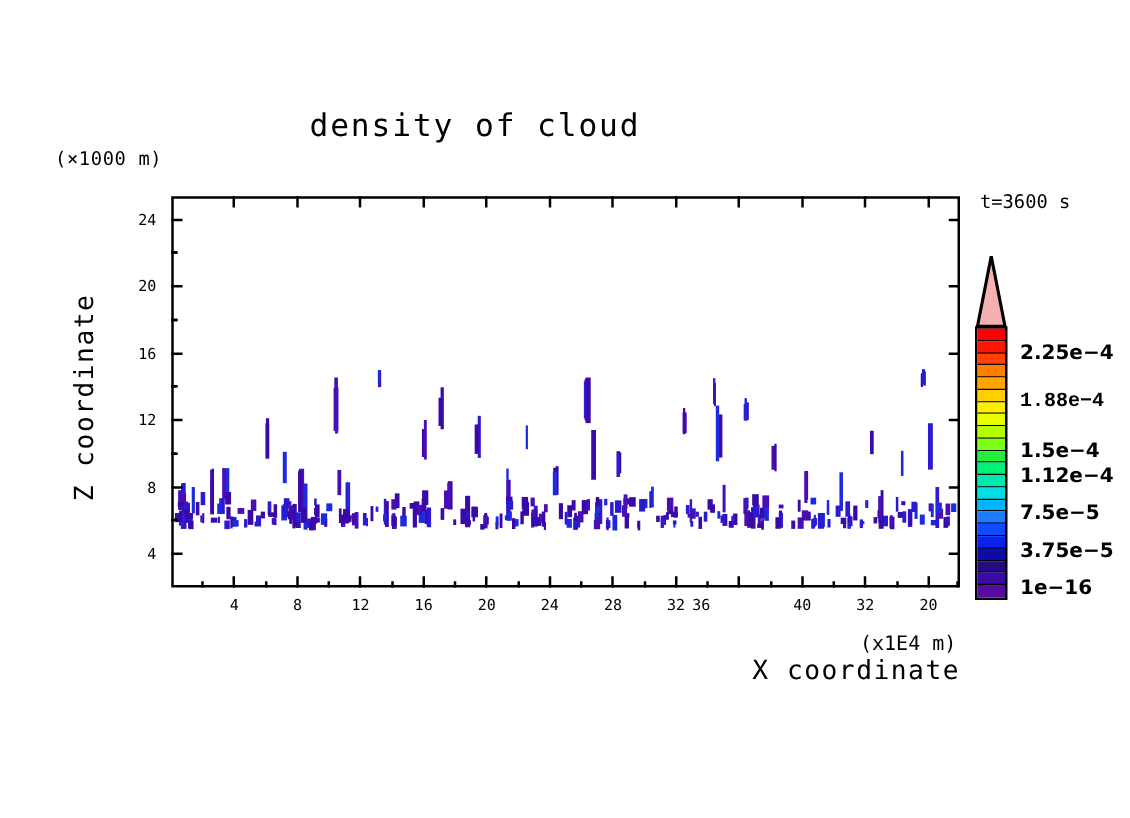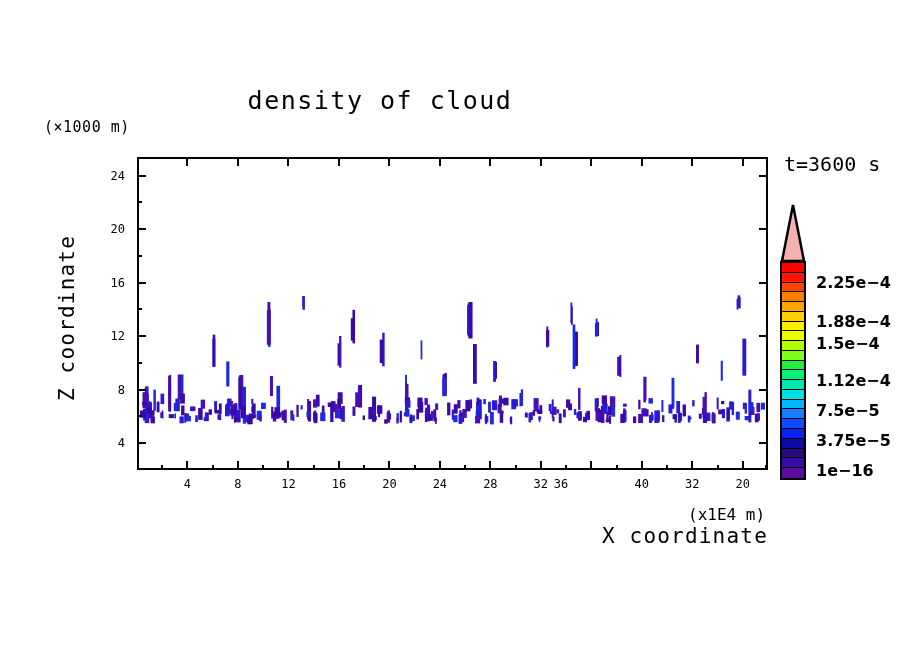--- a/index.html
+++ b/index.html
@@ -108,21 +108,21 @@
     top: 505px;
     font-size: 16px;
     color: #000000;
     white-space: pre;
   }
   
   #time-annotation {
     position: absolute;
     left: 784px;
     top: 152px;
-    font-size: 20px;
+    font-size: 15px;
     color: #000000;
     white-space: pre;
   }
   
   #colorbar {
     position: absolute;
     left: 780px;
     top: 203px;
     width: 26px;
     height: 277px;
@@ -644,19 +644,19 @@
         <div class="cb-band" style="background: rgb(10, 34, 240); height: 4.54545%;"></div>
         <div class="cb-band" style="background: rgb(13, 11, 168); height: 4.54545%;"></div>
         <div class="cb-band" style="background: rgb(37, 10, 128); height: 4.54545%;"></div>
         <div class="cb-band" style="background: rgb(58, 10, 168); height: 4.54545%;"></div>
         <div class="cb-band" style="background: rgb(90, 10, 158); height: 4.54545%;"></div>
       </div>
   </div>
   <div id="colorbar-labels"></div>
 
 <div class="cb-label" style="top: 282px;">2.25e−4</div>
-    <div class="cb-label" style="top: 320.727px;">1.88e−4</div>
-    <div class="cb-label" style="top: 343px;">1.5e−4</div>
+    <div class="cb-label" style="top: 320.727px; font-family: Liberation Mono, monospace;">1.88e−4</div>
+    <div class="cb-label" style="top: 360px;">1.5e−4</div>
     <div class="cb-label" style="top: 380.455px;">1.12e−4</div>
     <div class="cb-label" style="top: 410.318px;">7.5e−5</div>
     <div class="cb-label" style="top: 440.182px;">3.75e−5</div>
     <div class="cb-label" style="top: 470.045px;">1e−16</div>
   </div>
 
 </body></html>

